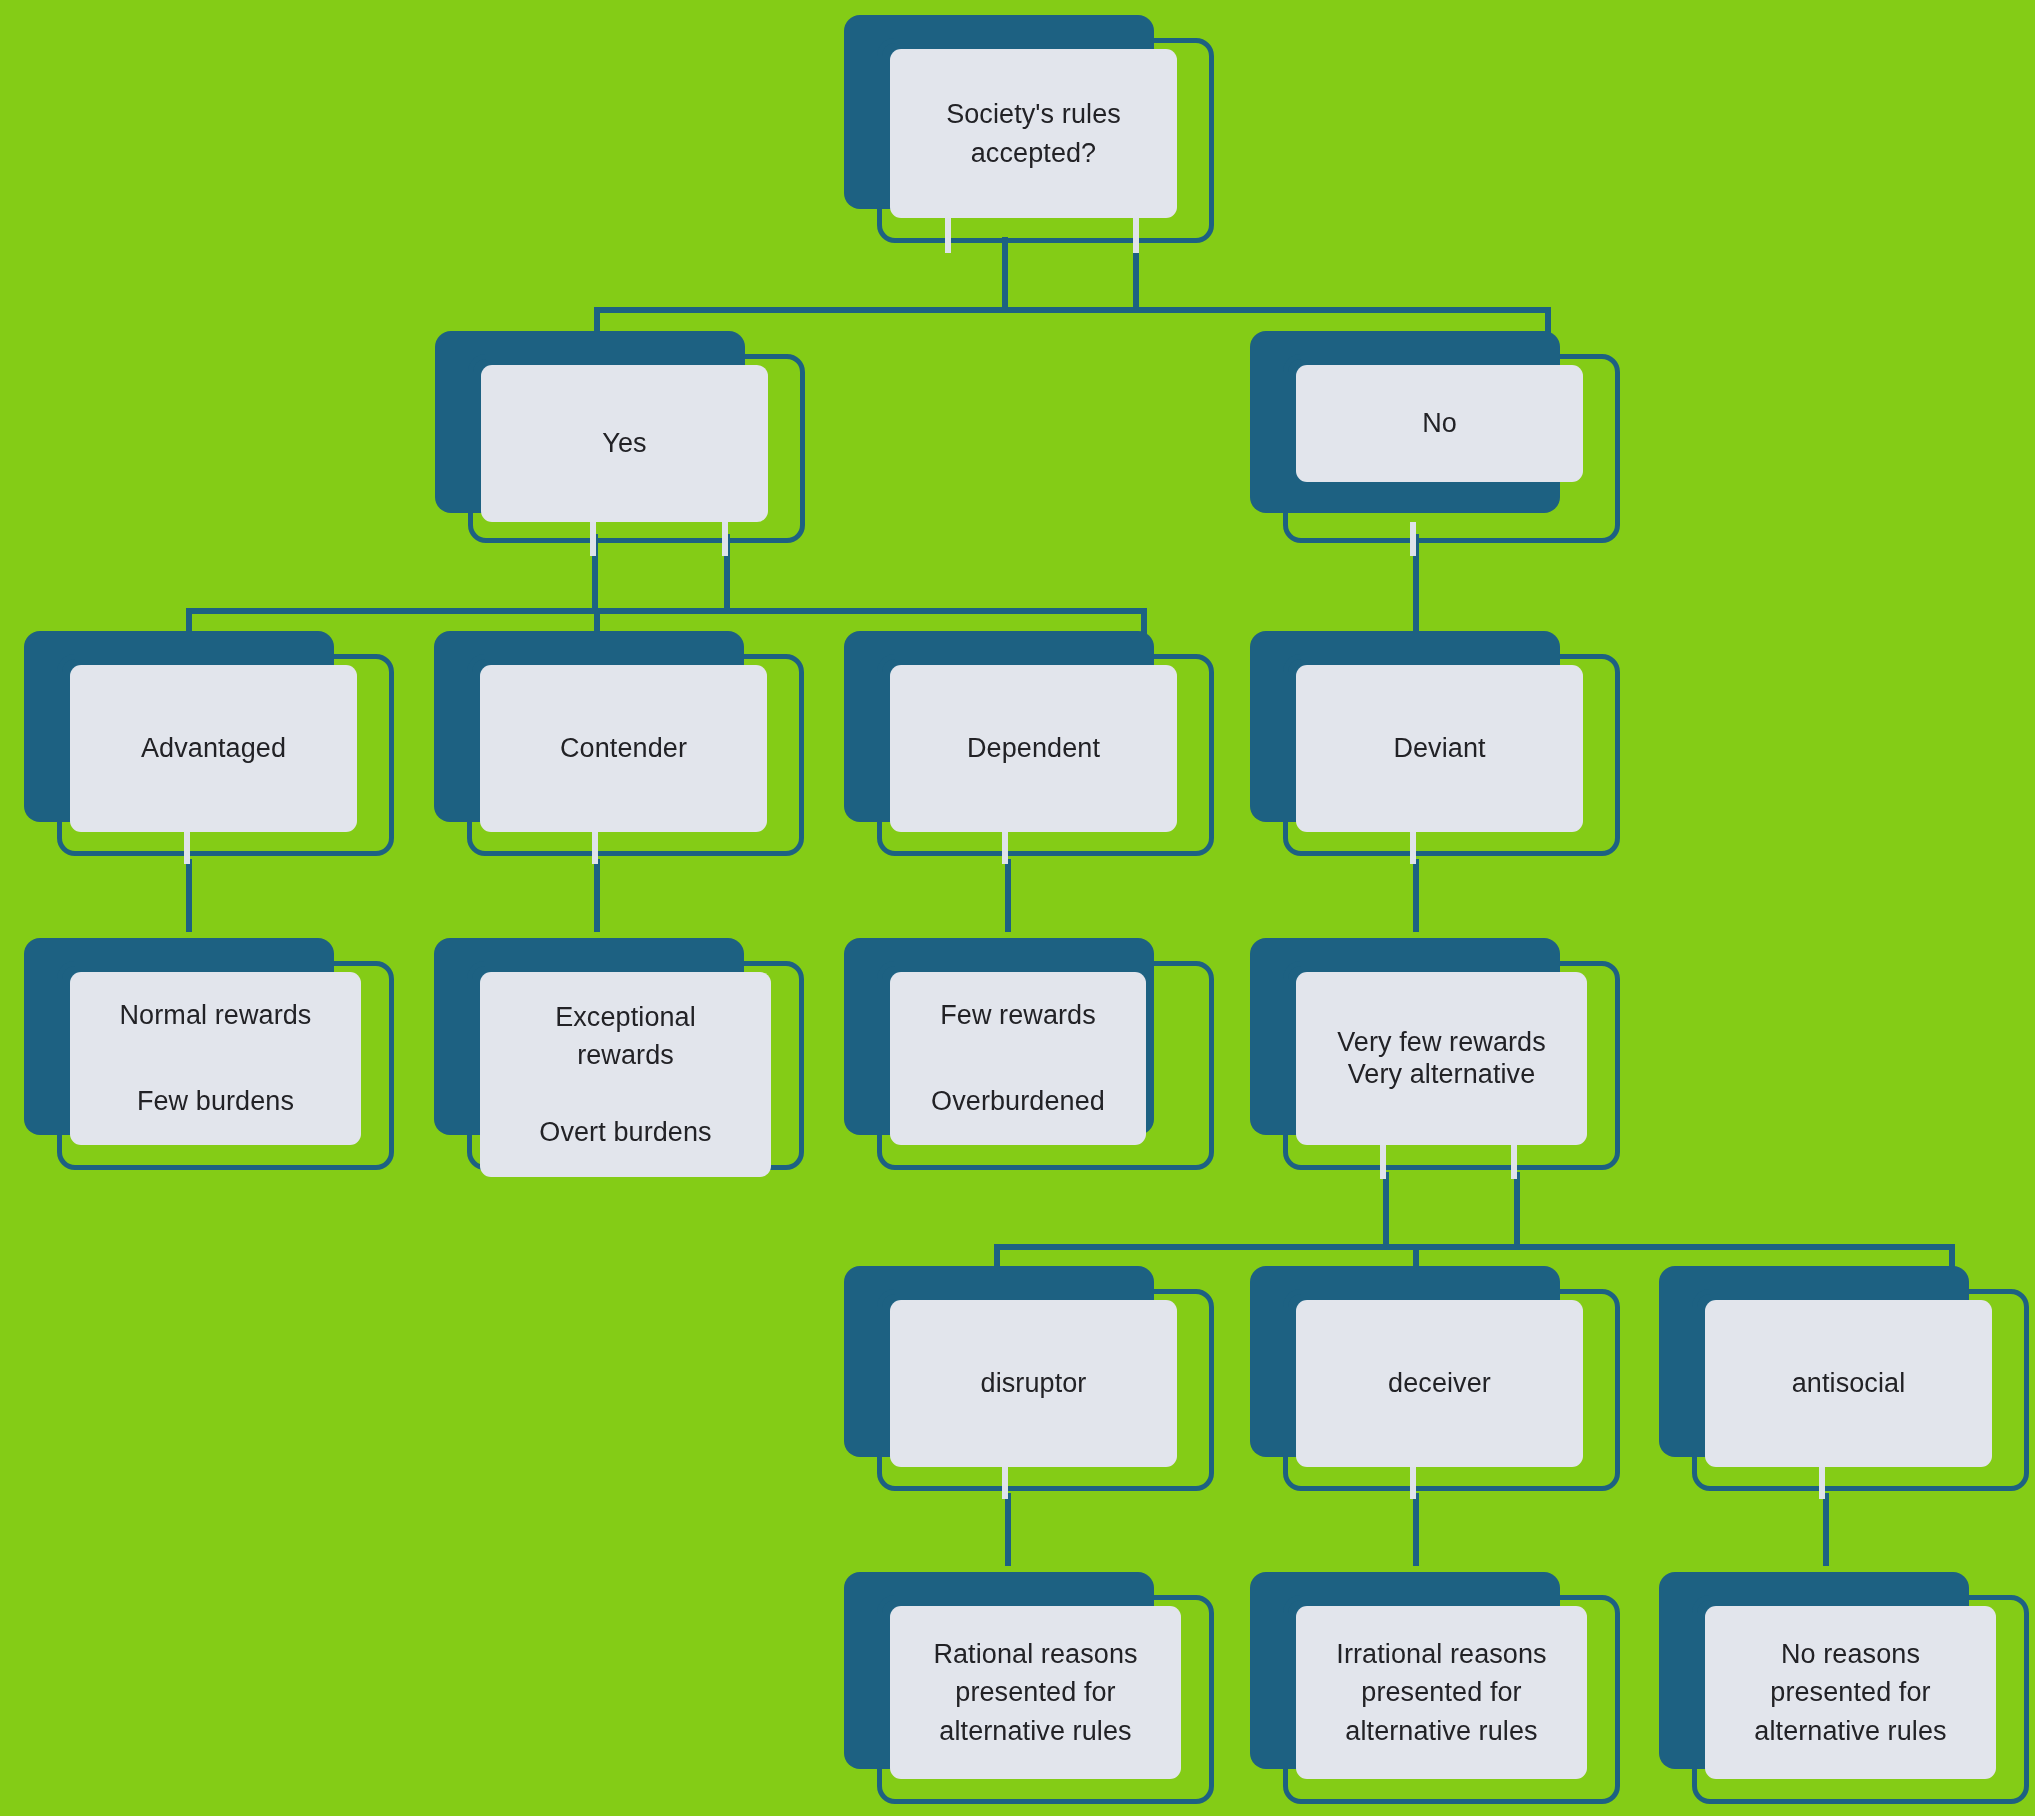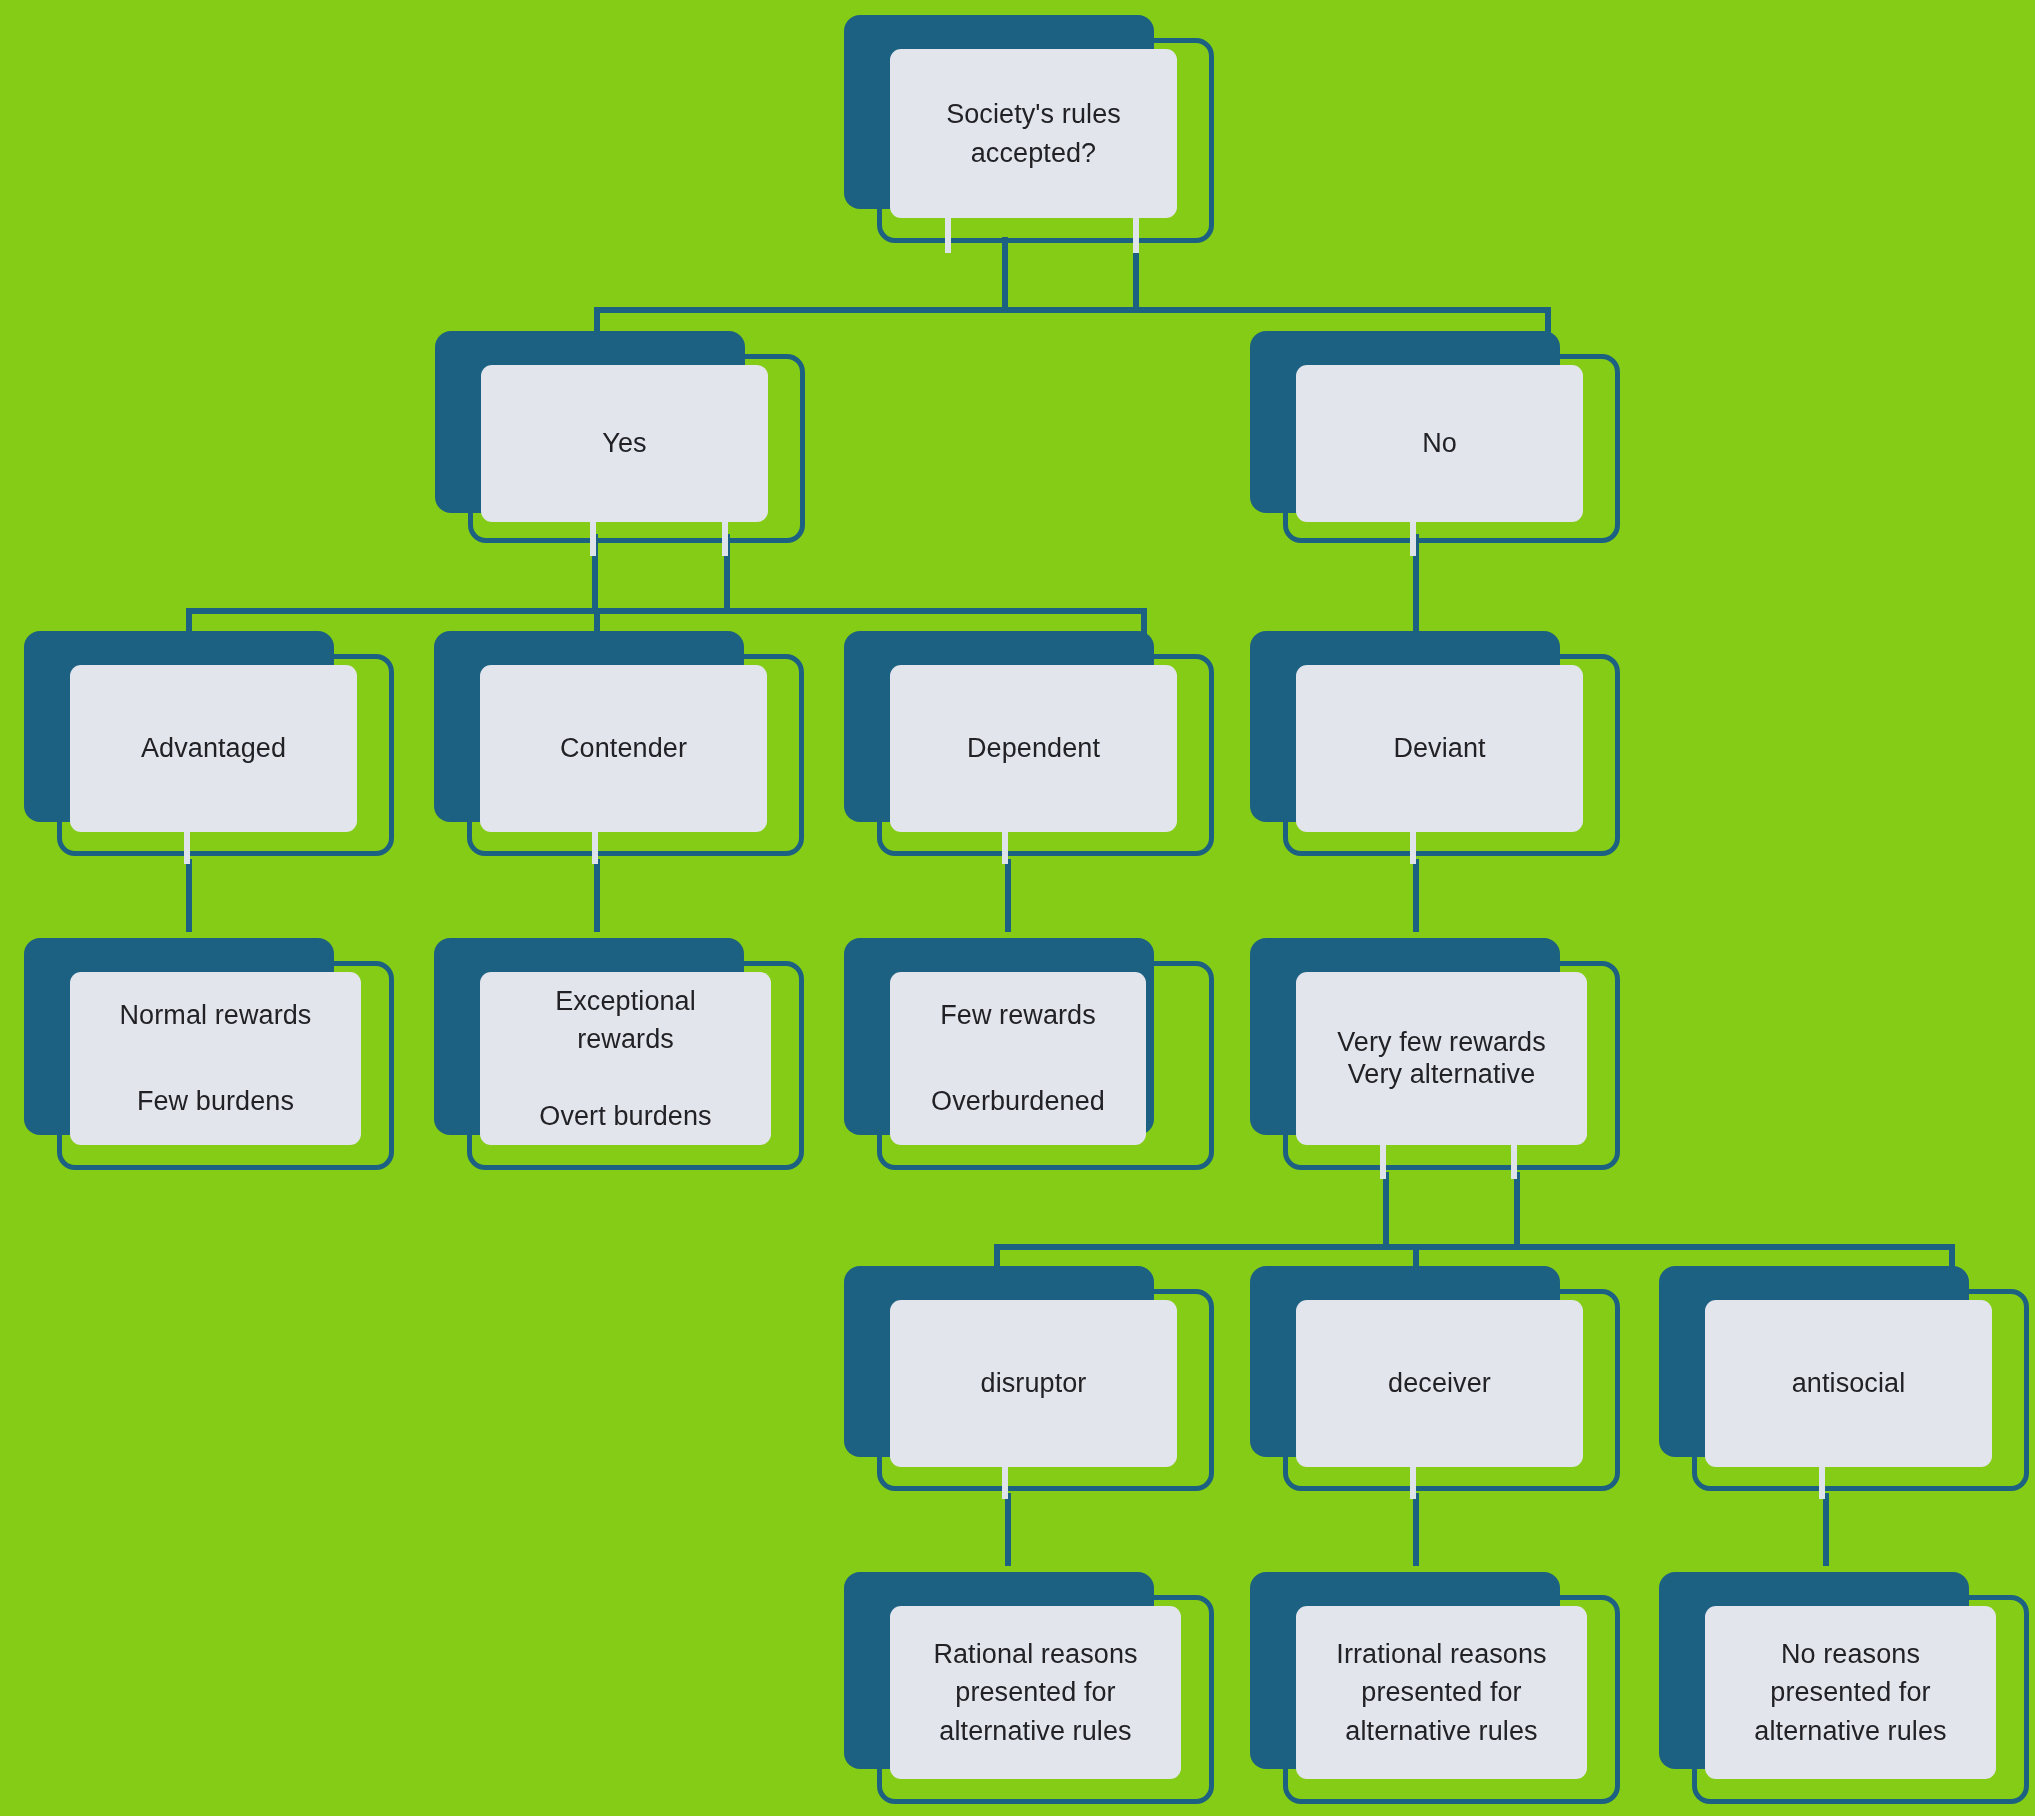--- a/index.html
+++ b/index.html
@@ -123,21 +123,21 @@
     <div class="panel" style="left:46px; top:34px; width:287px; height:157px;">
       <span class="label">Yes</span>
     </div>
     <div class="tick" style="left:155px; top:191px; height:34px;"></div>
     <div class="tick" style="left:287px; top:191px; height:34px;"></div>
   </div>
 
   <div class="node" style="left:1250px; top:331px; width:370px; height:212px;">
     <div class="shadow" style="width:310px; height:182px;"></div>
     <div class="frame" style="left:33px; top:23px; width:337px; height:189px;"></div>
-    <div class="panel" style="left:46px; top:34px; width:287px; height:157px;">
+    <div class="panel" style="left:46px; top:34px; width:287px; height:117px;">
       <span class="label">No</span>
     </div>
     <div class="tick" style="left:160px; top:191px; height:34px;"></div>
   </div>
 
   <div class="node" style="left:24px; top:631px; width:370px; height:237px;">
     <div class="shadow" style="width:310px; height:191px;"></div>
     <div class="frame" style="left:33px; top:23px; width:337px; height:202px;"></div>
     <div class="panel" style="left:46px; top:34px; width:287px; height:167px;">
       <span class="label">Advantaged</span>
@@ -178,21 +178,21 @@
     <div class="panel" style="left:46px; top:34px; width:291px; height:173px;">
       <span class="label roomy">Normal  rewards
 
 Few burdens</span>
     </div>
   </div>
 
   <div class="node" style="left:434px; top:938px; width:376px; height:246px;">
     <div class="shadow" style="width:310px; height:197px;"></div>
     <div class="frame" style="left:33px; top:23px; width:337px; height:209px;"></div>
-    <div class="panel" style="left:46px; top:34px; width:291px; height:173px;text-align:center;">
+    <div class="panel" style="left:46px; top:34px; width:291px; height:205px;text-align:center;">
       <span class="label">Exceptional
 rewards
 
 Overt  burdens</span>
     </div>
   </div>
 
   <div class="node" style="left:844px; top:938px; width:376px; height:246px;">
     <div class="shadow" style="width:310px; height:197px;"></div>
     <div class="frame" style="left:33px; top:23px; width:337px; height:209px;"></div>

